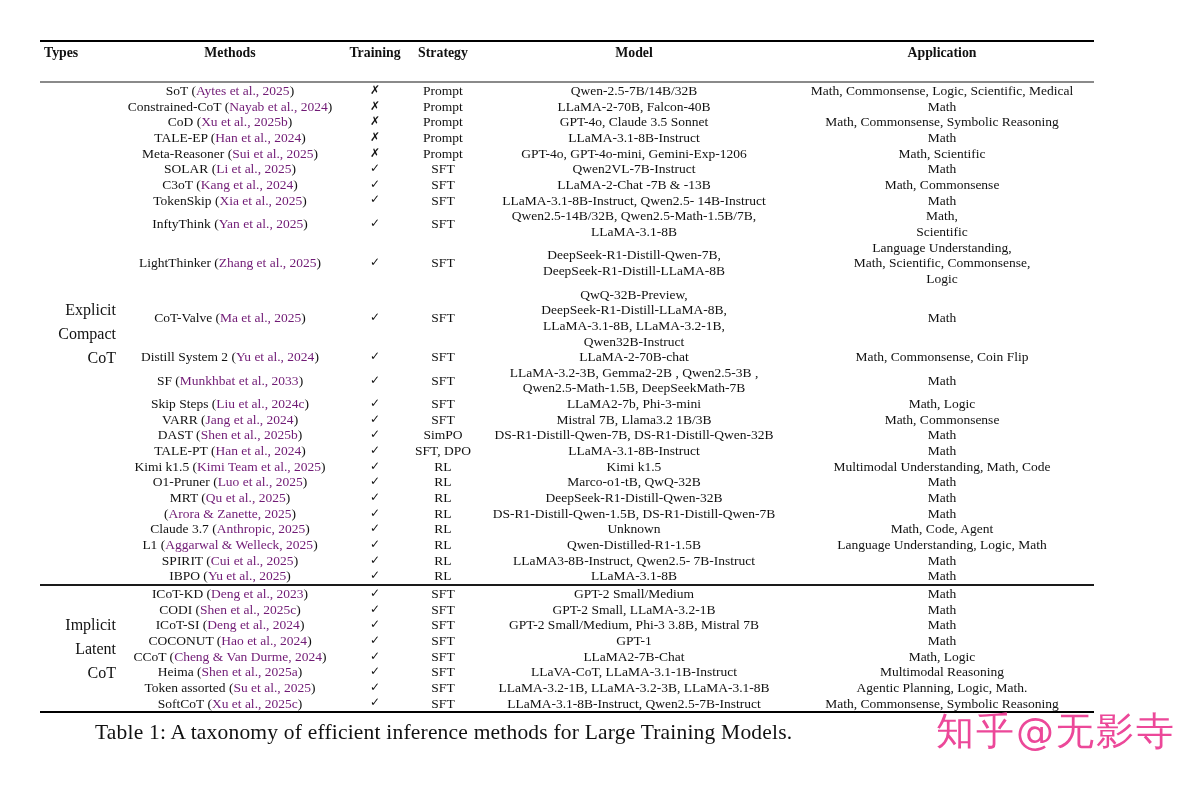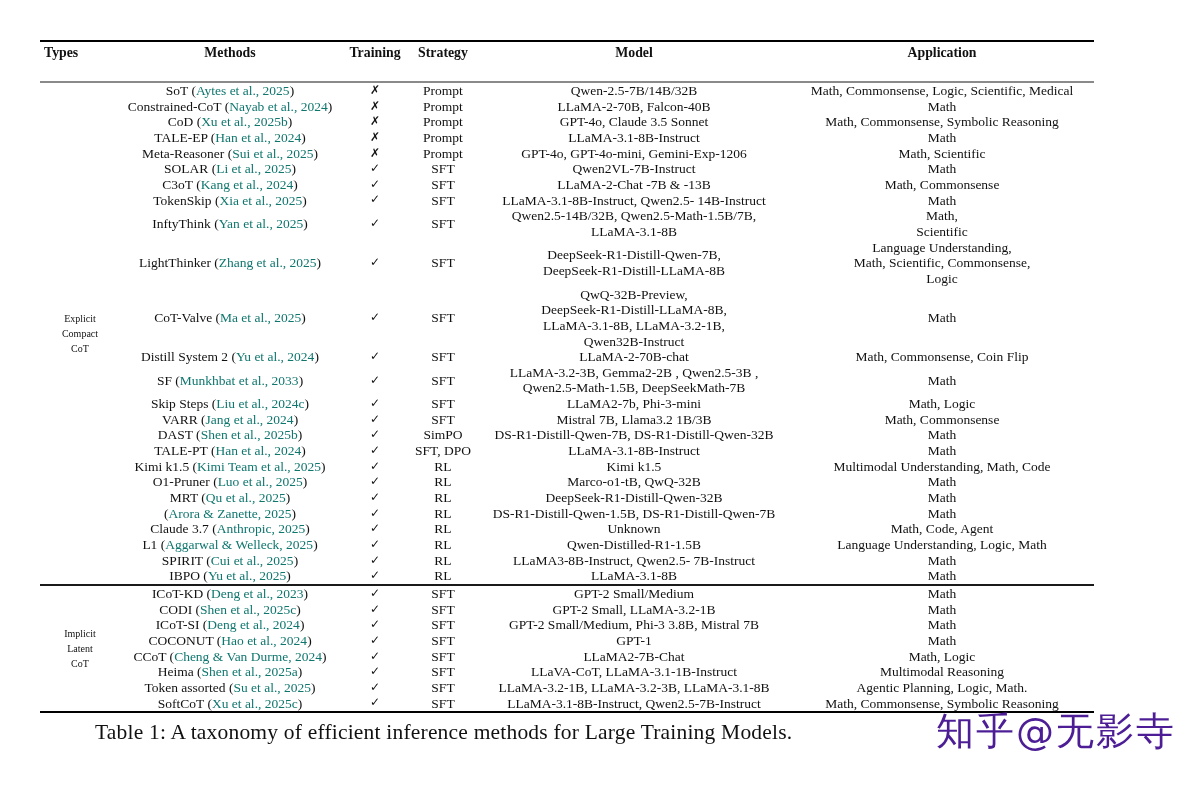--- a/index.html
+++ b/index.html
@@ -25,45 +25,45 @@
   th {
     font-weight:bold;
     text-align:center;
     padding:3px 2px 20px;
     font-size:13.8px;
     white-space:nowrap;
   }
   th.col-types { text-align:left; padding-left:4px; }
   td { text-align:center; padding:0 2px; vertical-align:middle; }
   .type-cell {
-    text-align:center;
+    text-align:right;
     vertical-align:middle;
     white-space:pre-line;
     line-height:1.5;
     padding-left:4px;
-    font-size:10px;
+    font-size:16px;
   }
   .method-cell { white-space:nowrap; }
-  .cite { color:#0f766e; }
+  .cite { color:#701a75; }
   .mark { font-family:"DejaVu Sans", sans-serif; font-size:12px; }
   .mark.cross { font-weight:bold; font-style:italic; }
   .pre { white-space:pre-line; }
   tbody.group + tbody.group { border-top:2px solid #1a1a1a; }
   .caption {
     position:absolute;
     left:95px; top:720px;
     font-size:21.5px;
     letter-spacing:0.2px;
     white-space:nowrap;
   }
   .watermark {
     position:absolute;
     left:936px; top:706px;
     font-size:38px;
-    color:#4c1d95;
+    color:#ec4899;
     font-family:"DejaVu Sans", sans-serif;
     letter-spacing:2px;
     white-space:nowrap;
     pointer-events:none;
   }
 </style>
 </head>
 <body>
 
 <div>

